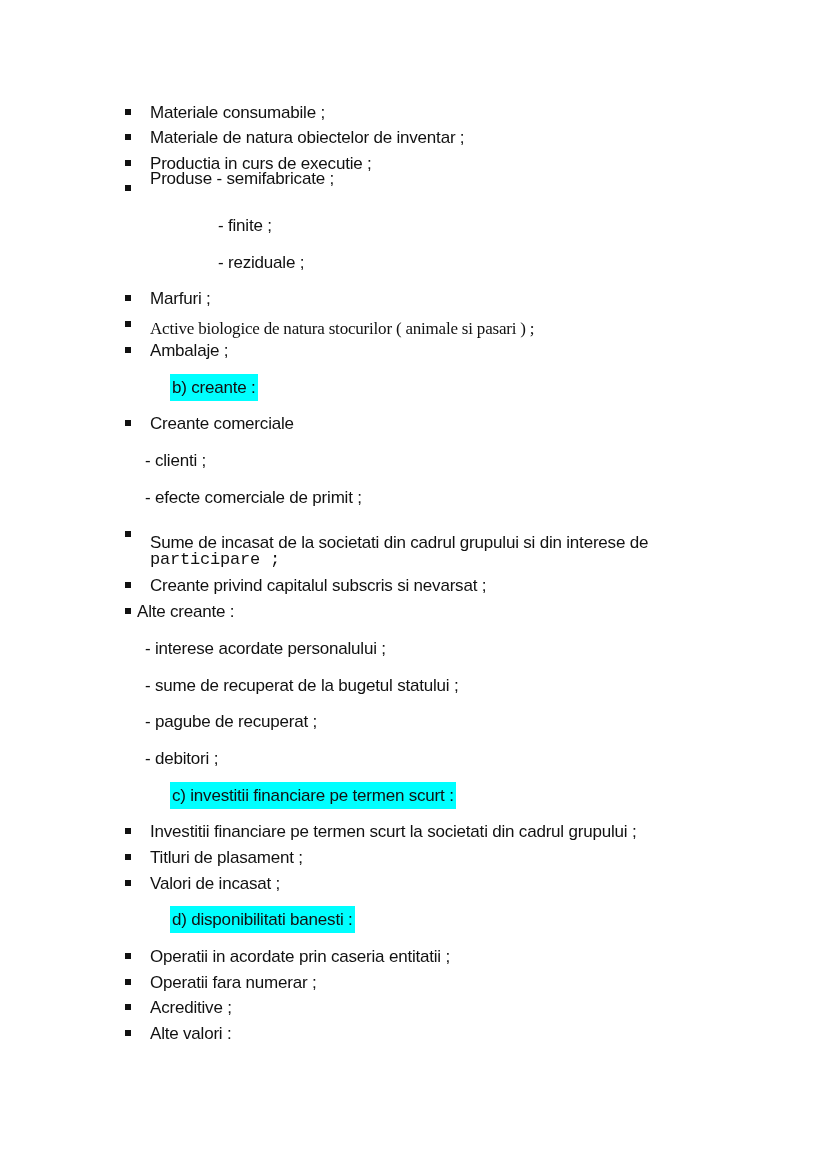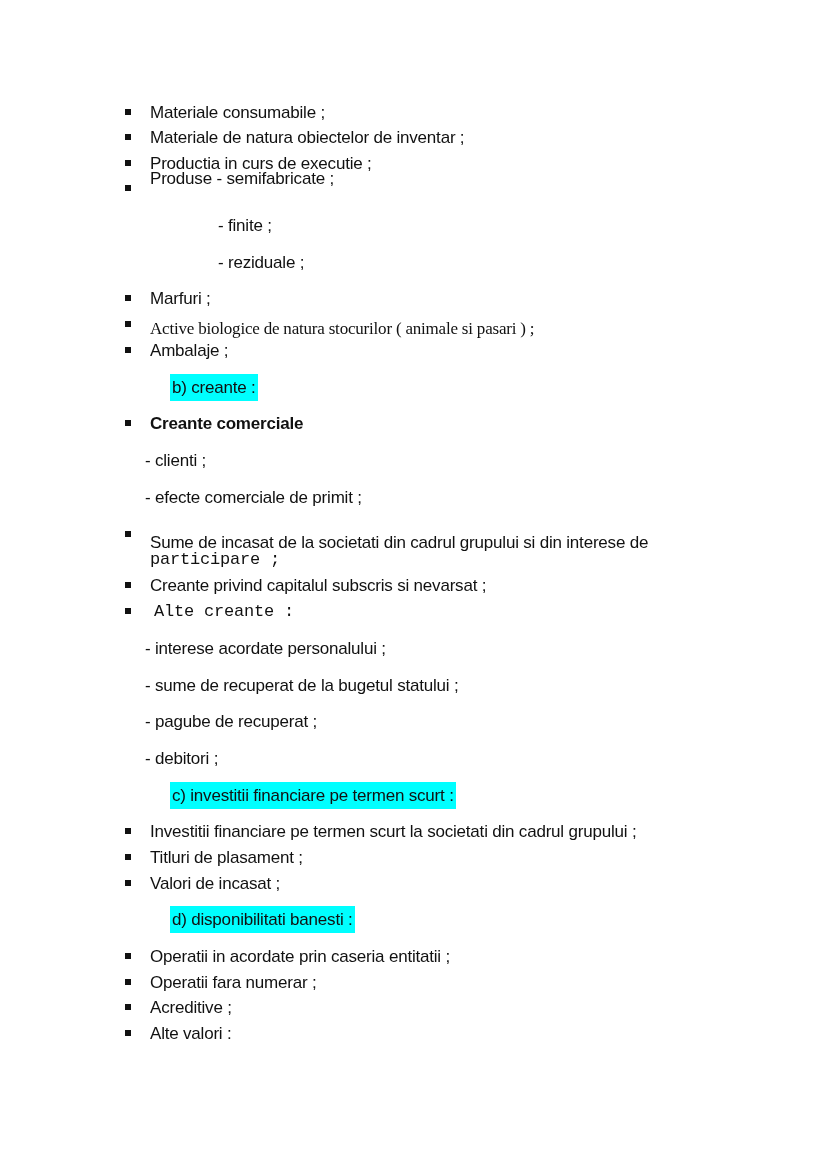--- a/index.html
+++ b/index.html
@@ -31,30 +31,30 @@
     <div class="line" style="left: 218px; top: 215px;">- finite ;</div>
     <div class="line" style="left: 218px; top: 252px;">- reziduale ;</div>
     <span class="bullet" style="left: 125px; top: 295px;"></span>
     <div class="line" style="left: 150px; top: 288px;">Marfuri ;</div>
     <span class="bullet" style="left: 125px; top: 321px;"></span>
     <div class="line" style="left: 150px; top: 318px; font-family: Liberation Serif, serif;">Active biologice de natura stocurilor ( animale si pasari ) ;</div>
     <span class="bullet" style="left: 125px; top: 347px;"></span>
     <div class="line" style="left: 150px; top: 340px;">Ambalaje ;</div>
     <div class="line" style="left: 170px; top: 377px;"><span class="hl" style="background: rgb(0, 255, 255);">b) creante :</span></div>
     <span class="bullet" style="left: 125px; top: 420px;"></span>
-    <div class="line" style="left: 150px; top: 413px; font-weight: bold;">Creante comerciale</div>
+    <div class="line" style="left: 150px; top: 413px;">Creante comerciale</div>
     <div class="line" style="left: 145px; top: 450px;">- clienti ;</div>
     <div class="line" style="left: 145px; top: 487px;">- efecte comerciale de primit ;</div>
     <span class="bullet" style="left: 125px; top: 531px;"></span>
     <div class="line" style="left: 150px; top: 524px; margin-top: 8px;">Sume de incasat de la societati din cadrul grupului si din interese de</div>
     <div class="line" style="left: 150px; top: 549px; font-family: Liberation Mono, monospace;">participare ;</div>
     <span class="bullet" style="left: 125px; top: 582px;"></span>
     <div class="line" style="left: 150px; top: 575px;">Creante privind capitalul subscris si nevarsat ;</div>
     <span class="bullet" style="left: 125px; top: 608px;"></span>
-    <div class="line" style="left: 154px; top: 601px; font-family: Liberation Mono, monospace;">Alte creante :</div>
+    <div class="line" style="left: 137px; top: 601px;">Alte creante :</div>
     <div class="line" style="left: 145px; top: 638px;">- interese acordate personalului ;</div>
     <div class="line" style="left: 145px; top: 675px;">- sume de recuperat de la bugetul statului ;</div>
     <div class="line" style="left: 145px; top: 711px;">- pagube de recuperat ;</div>
     <div class="line" style="left: 145px; top: 748px;">- debitori ;</div>
     <div class="line" style="left: 170px; top: 785px;"><span class="hl" style="background: rgb(0, 255, 255);">c) investitii financiare pe termen scurt :</span></div>
     <span class="bullet" style="left: 125px; top: 828px;"></span>
     <div class="line" style="left: 150px; top: 821px;">Investitii financiare pe termen scurt la societati din cadrul grupului ;</div>
     <span class="bullet" style="left: 125px; top: 854px;"></span>
     <div class="line" style="left: 150px; top: 847px;">Titluri de plasament ;</div>
     <span class="bullet" style="left: 125px; top: 880px;"></span>

